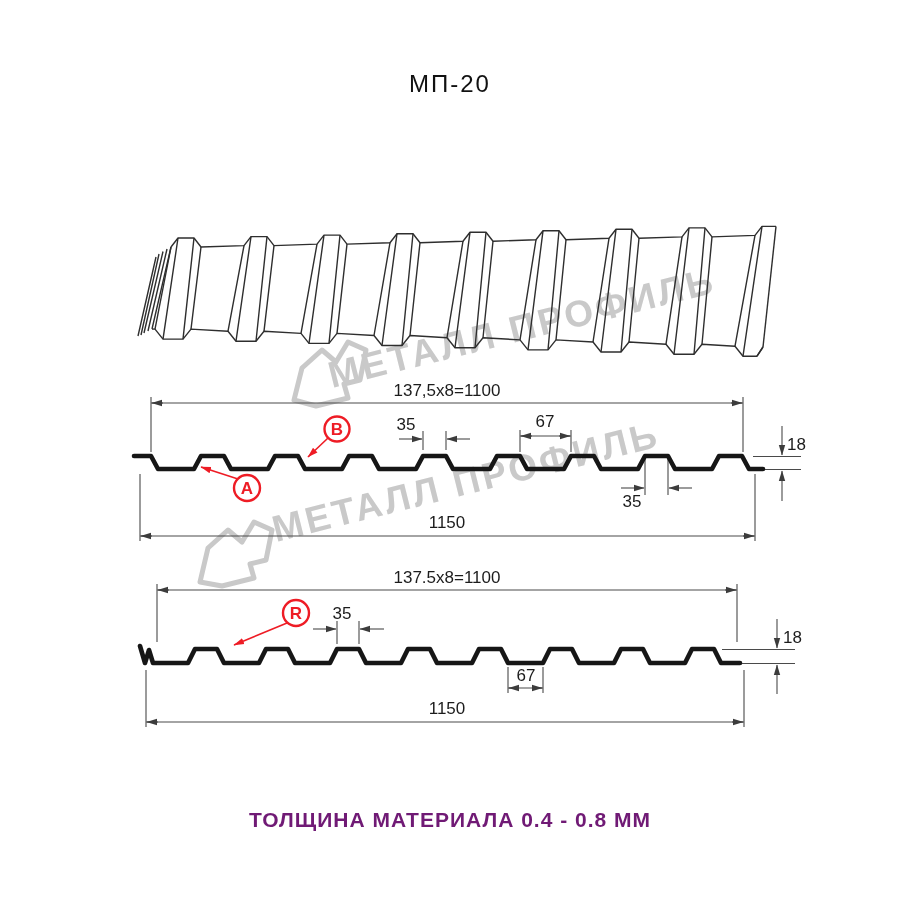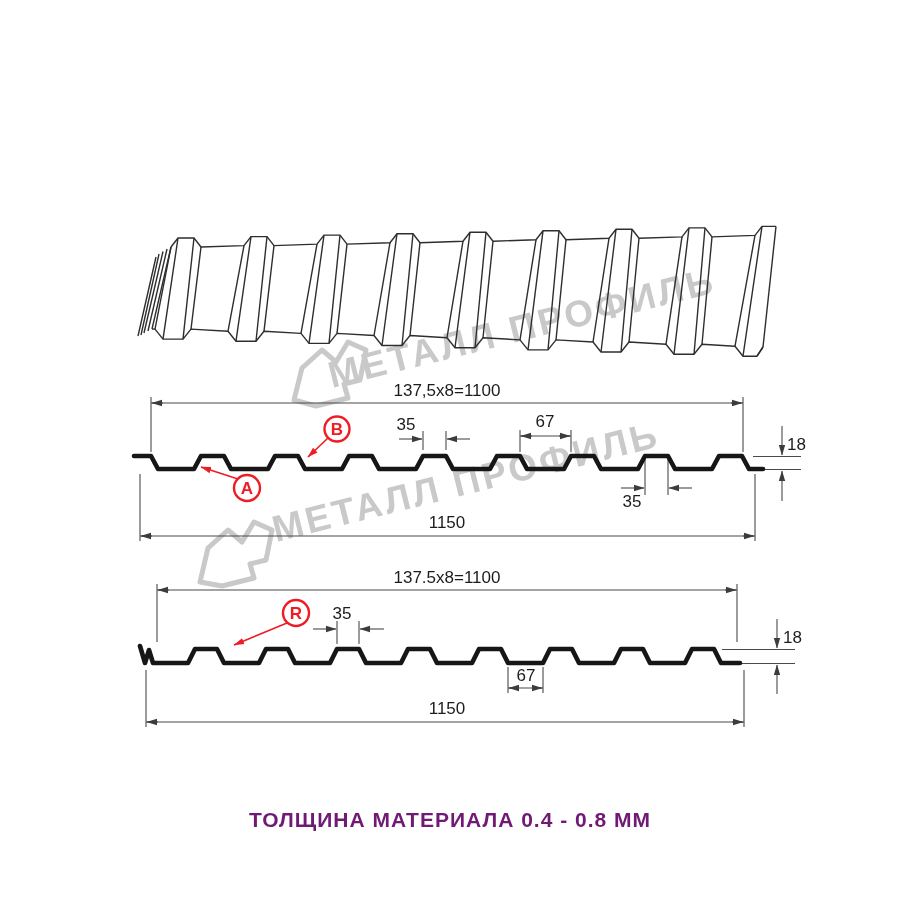--- a/index.html
+++ b/index.html
@@ -20,20 +20,21 @@
   }
   svg{position:absolute;left:0;top:0;}
   .dimtxt{font-family:"Liberation Sans",sans-serif;font-size:17px;fill:#1c1c1c;}
   .wmtxt{font-family:"Liberation Sans",sans-serif;font-size:37px;font-weight:700;fill:#c9c9c9;letter-spacing:3px;}
   .callout-txt{font-family:"Liberation Sans",sans-serif;font-size:17px;font-weight:700;fill:#ee1c25;}
 </style>
 </head>
 <body>
 
 <div class="hdr">
+  <div class="subtitle">МП-20</div>
 </div>
 
 <svg width="900" height="900" viewBox="0 0 900 900">
   <defs>
     <marker id="mb" markerWidth="11" markerHeight="8" refX="10" refY="4" orient="auto" markerUnits="userSpaceOnUse">
       <path d="M0,0.8 L10.5,4 L0,7.2 Z" fill="#3c3c3c"></path>
     </marker>
     <marker id="mr" markerWidth="11" markerHeight="8" refX="10" refY="4" orient="auto" markerUnits="userSpaceOnUse">
       <path d="M0,0.8 L10.5,4 L0,7.2 Z" fill="#ee1c25"></path>
     </marker>

